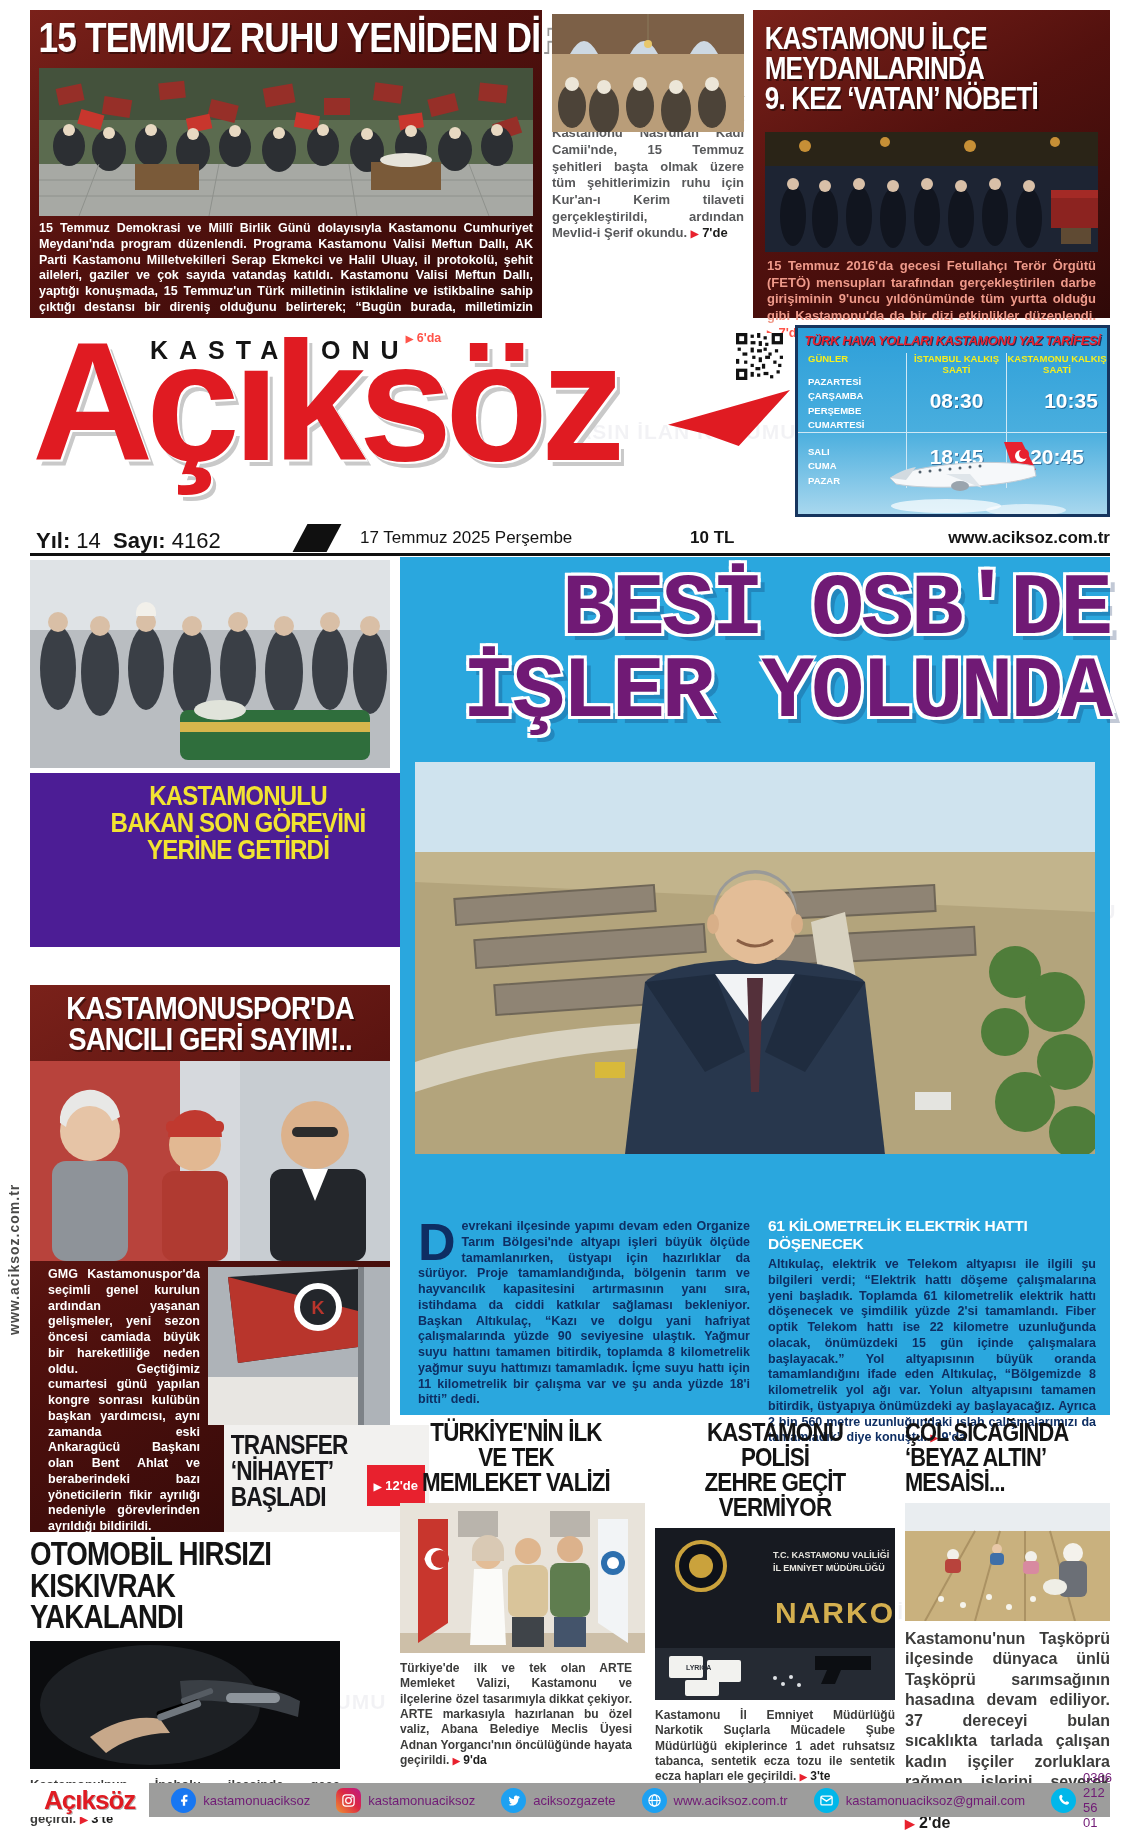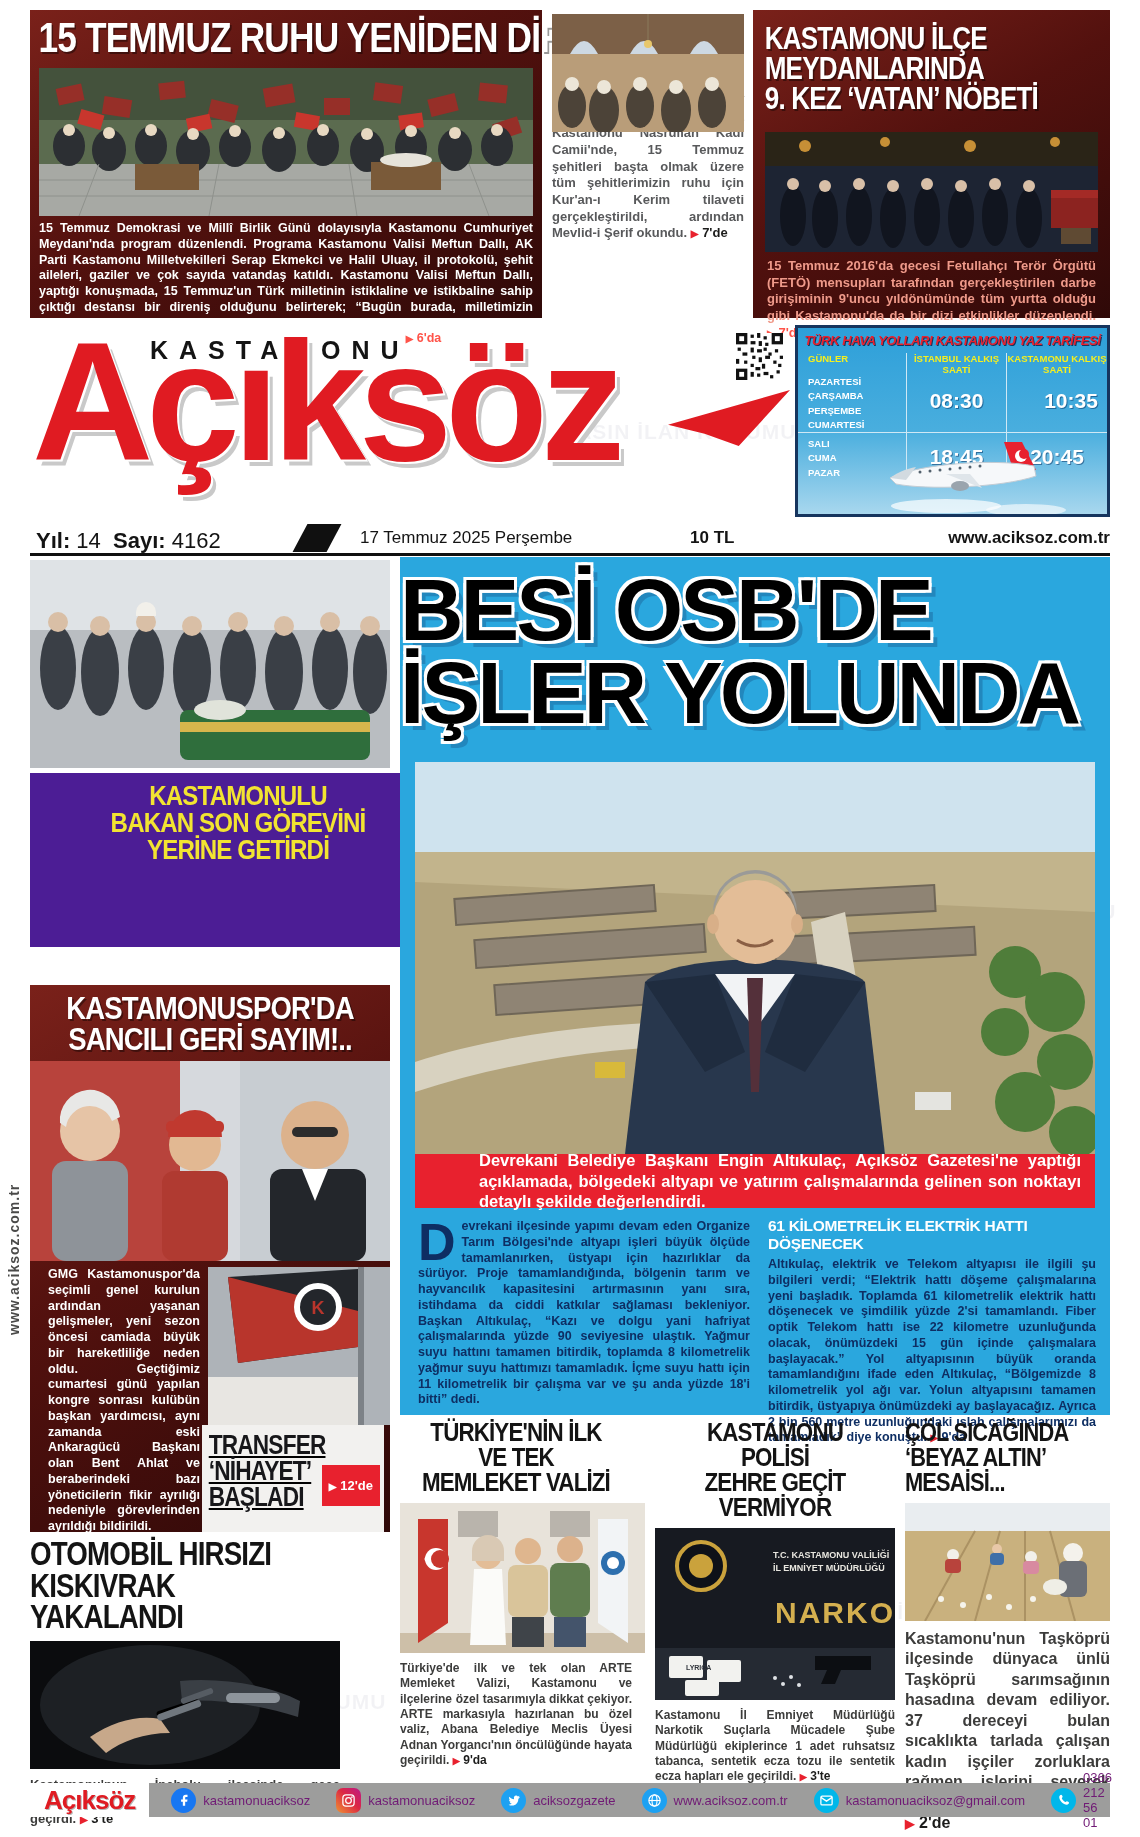--- a/index.html
+++ b/index.html
@@ -237,21 +237,21 @@
     <div class="flight-grid" style="margin-top:5px;">
       <div class="fl-h" style="text-align:left;padding-left:10px;">GÜNLER</div>
       <div class="fl-h" style="border-left:1px solid #cfe8f5;">İSTANBUL KALKIŞ SAATİ</div>
       <div class="fl-h" style="border-left:1px solid #cfe8f5;">KASTAMONU KALKIŞ SAATİ</div>
       <div class="fl-days pre">PAZARTESİ
 ÇARŞAMBA
 PERŞEMBE
 CUMARTESİ</div>
       <div class="fl-time" style="border-left:1px solid #cfe8f5;padding-top:14px;">08:30</div>
       <div class="fl-time" style="border-left:1px solid #cfe8f5;padding-top:14px;padding-left:28px;">10:35</div>
-      <div class="fl-days pre" style="border-top:1px solid #cfe8f5;padding-top:4px;">SALI
+      <div class="fl-days pre" style="border-top:1px solid #cfe8f5;padding-top:12px;">SALI
 CUMA
 PAZAR</div>
       <div class="fl-time" style="border-left:1px solid #cfe8f5;border-top:1px solid #cfe8f5;padding-top:12px;">18:45</div>
       <div class="fl-time" style="border-left:1px solid #cfe8f5;border-top:1px solid #cfe8f5;padding-top:12px;">20:45</div>
     </div>
     <div class="abs" style="left:88px;top:108px;width:185px;height:78px;">
       <svg viewBox="0 0 185 78">
         <ellipse cx="60" cy="70" rx="55" ry="7" fill="#ffffff" opacity=".7"></ellipse>
           <ellipse cx="140" cy="74" rx="40" ry="6" fill="#ffffff" opacity=".6"></ellipse>
         <polygon points="118,6 136,6 150,34 128,36" fill="#e8212e"></polygon>
@@ -355,21 +355,21 @@
         <rect width="182" height="158" fill="#aeb3b8"></rect>
         <rect x="150" y="0" width="6" height="158" fill="#7d8287"></rect>
         <path d="M20 10 L150 2 L150 80 L30 96 Z" fill="#23262b"></path>
         <path d="M20 10 L150 44 L150 80 L30 96 Z" fill="#b8352c"></path>
         <circle cx="110" cy="40" r="24" fill="#fff"></circle>
           <circle cx="110" cy="40" r="18" fill="#23262b"></circle>
           <text x="110" y="47" font-size="18" font-weight="bold" fill="#b8352c" text-anchor="middle" font-family="Liberation Sans, sans-serif">K</text>
         <rect x="0" y="110" width="150" height="48" fill="#e8e6e2"></rect>
       </svg>
     </div>
-    <div class="abs" style="left:172px;top:440px;width:182px;height:107px;background:#f2f1ef;text-decoration:underline;">
+    <div class="abs" style="left:194px;top:440px;width:205px;height:107px;background:#f2f1ef;">
       <div class="hl pre cxL" style="color:#17171a;font-size:27px;padding:8px 0 0 8px;">TRANSFER
 ‘NİHAYET’
 BAŞLADI</div>
       <div style="position:absolute;right:4px;top:40px;background:#e8212e;color:#fff;font-weight:bold;font-size:13px;padding:13px 7px;"><span class="tri" style="color:#fff;">▶</span> <span>12'de</span></div>
     </div>
   </article>
 
   <article class="abs" style="left:30px;top:1538px;width:330px;">
     <h2 class="hl pre cxL" style="color:#141414;font-size:33px;margin:0 0 8px 0;">OTOMOBİL HIRSIZI
 KISKIVRAK YAKALANDI</h2>
@@ -382,21 +382,21 @@
         <path d="M60 96 C84 80 108 74 130 78 L140 92 C114 92 92 100 76 112 Z" fill="#c7a88a"></path>
         <rect x="126" y="64" width="44" height="8" rx="3" transform="rotate(-18 148 68)" fill="#6d7娱4"></rect>
         <rect x="126" y="66" width="46" height="7" rx="3" transform="rotate(-20 149 69)" fill="#70777e"></rect>
         <rect x="150" y="52" width="34" height="6" rx="3" transform="rotate(-20 167 55)" fill="#565c63"></rect>
       </svg>
     </div>
     <p class="cap jtxt" style="margin:8px 0 0 0;width:310px;font-size:13px;line-height:1.3;"><span>Kastamonu'nun İnebolu ilçesinde gece saatlerinde yaşanan olay, ekipleri harekete geçirdi.</span> <span class="ref"><span class="tri">▶</span> <span class="refnum">3'te</span></span></p>
   </article>
 
   <section class="abs" style="left:400px;top:557px;width:710px;height:858px;background:#2aa7de;">
-    <h1 class="hl pre" style="color:#000000;font-size:88px;text-align:left;margin:12px 0 0 0;letter-spacing:-3px;line-height:.94;text-shadow:-3px -3px 0 #fff,3px -3px 0 #fff,-3px 3px 0 #fff,3px 3px 0 #fff,7px 7px 0 rgba(10,40,90,.25);">BESİ OSB'DE
+    <h1 class="hl pre" style="color:#701a75;font-size:88px;text-align:right;margin:12px 0 0 0;letter-spacing:-3px;line-height:.94;text-shadow:-3px -3px 0 #fff,3px -3px 0 #fff,-3px 3px 0 #fff,3px 3px 0 #fff,7px 7px 0 rgba(10,40,90,.25);font-family:Liberation Mono, monospace;">BESİ OSB'DE
 İŞLER YOLUNDA</h1>
     <div class="photo" style="left:15px;top:205px;width:680px;height:392px;">
       <svg viewBox="0 0 680 392" preserveAspectRatio="none">
         <rect width="680" height="392" fill="#cfe3ee"></rect>
         <rect y="90" width="680" height="302" fill="#b3a47c"></rect>
         <path d="M0 90 L680 90 L680 150 L0 120 Z" fill="#c2b48c"></path>
         <g fill="#8f8474" stroke="#6f6657" stroke-width="2">
           <rect x="40" y="130" width="200" height="26" transform="rotate(-4 140 143)"></rect>
           <rect x="60" y="170" width="230" height="28" transform="rotate(-4 175 184)"></rect>
           <rect x="80" y="214" width="260" height="30" transform="rotate(-4 210 229)"></rect>
@@ -428,23 +428,20 @@
           <path d="M332 216 L348 216 L344 330 L336 330 Z" fill="#54303a"></path>
           <path d="M230 220 L300 212 L330 290 L290 310 Z" fill="#1f2c3f"></path>
           <path d="M450 220 L380 212 L350 290 L390 310 Z" fill="#1f2c3f"></path>
           <circle cx="340" cy="160" r="42" fill="#e3bd97"></circle>
           <path d="M298 150 a42 42 0 0 1 84 0 l-6 -16 a40 40 0 0 0 -72 0 Z" fill="#9a9a98"></path>
           <path d="M322 178 q18 12 36 0" stroke="#8a5f44" stroke-width="3" fill="none"></path>
           <ellipse cx="298" cy="162" rx="6" ry="10" fill="#d8af88"></ellipse>
             <ellipse cx="382" cy="162" rx="6" ry="10" fill="#d8af88"></ellipse>
         </g>
       </svg>
-    </div>
-    <div class="abs" style="left:15px;top:597px;width:680px;height:54px;background:#e8212e;display:flex;align-items:center;">
-      <p class="jtxt" style="margin:0 14px 0 64px;color:#fff;font-weight:900;font-size:16.5px;line-height:1.25;">Devrekani Belediye Başkanı Engin Altıkulaç, Açıksöz Gazetesi'ne yaptığı açıklamada, bölgedeki altyapı ve yatırım çalışmalarında gelinen son noktayı detaylı şekilde değerlendirdi.</p>
     </div>
     <div class="abs navy-ref" style="left:18px;top:662px;width:332px;">
       <p class="jtxt" style="margin:0;color:#0e2e63;font-weight:bold;font-size:12.5px;line-height:1.26;"><span style="float:left;font-size:52px;font-weight:900;line-height:.78;margin:3px 6px 0 0;color:#0e2e63;">D</span><span>evrekani ilçesinde yapımı devam eden Organize Tarım Bölgesi'nde altyapı işleri büyük ölçüde tamamlanırken, üstyapı için hazırlıklar da sürüyor. Proje tamamlandığında, bölgenin tarım ve hayvancılık kapasitesini artırmasının yanı sıra, istihdama da ciddi katkılar sağlaması bekleniyor. Başkan Altıkulaç, “Kazı ve dolgu yani hafriyat çalışmalarında yüzde 90 seviyesine ulaştık. Yağmur suyu hattını tamamen bitirdik, toplamda 8 kilometrelik yağmur suyu hattımızı tamamladık. İçme suyu hattı için 11 kilometrelik bir çalışma var ve şu anda yüzde 18'i bitti” dedi.</span></p>
     </div>
     <div class="abs navy-ref" style="left:368px;top:660px;width:328px;">
       <h3 style="margin:0 0 4px 0;color:#ffffff;font-weight:900;font-size:15.5px;letter-spacing:-.3px;">61 KİLOMETRELİK ELEKTRİK HATTI DÖŞENECEK</h3>
       <p class="jtxt" style="margin:0;color:#0e2e63;font-weight:bold;font-size:12.5px;line-height:1.26;"><span>Altıkulaç, elektrik ve Telekom altyapısı ile ilgili şu bilgileri verdi; “Elektrik hattı döşeme çalışmalarına yeni başladık. Toplamda 61 kilometrelik elektrik hattı döşenecek ve şimdilik yüzde 2'si tamamlandı. Fiber optik Telekom hattı ise 22 kilometre uzunluğunda olacak, önümüzdeki 15 gün içinde çalışmalara başlayacak.” Yol altyapısının büyük oranda tamamlandığını ifade eden Altıkulaç, “Bölgemizde 8 kilometrelik yol ağı var. Yolun altyapısını tamamen bitirdik, üstyapıya önümüzdeki ay başlayacağız. Ayrıca 2 bin 560 metre uzunluğundaki ıslah çalışmalarımızı da tamamladık” diye konuştu.</span> <span class="ref"><span class="tri">▶</span> <span class="refnum">9'da</span></span></p>
     </div>
   </section>
 

